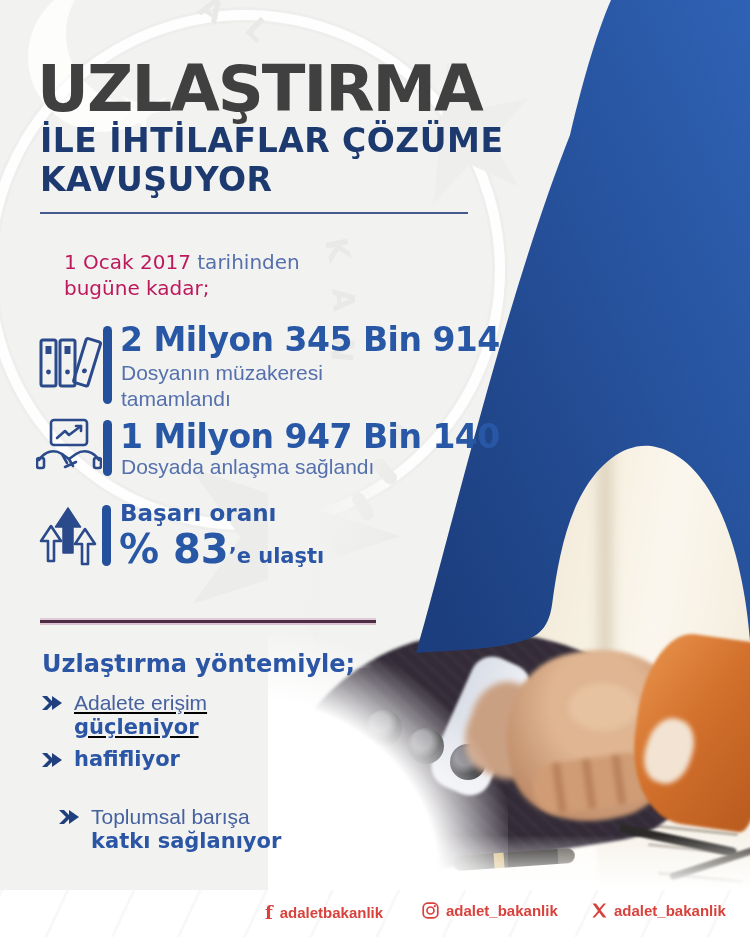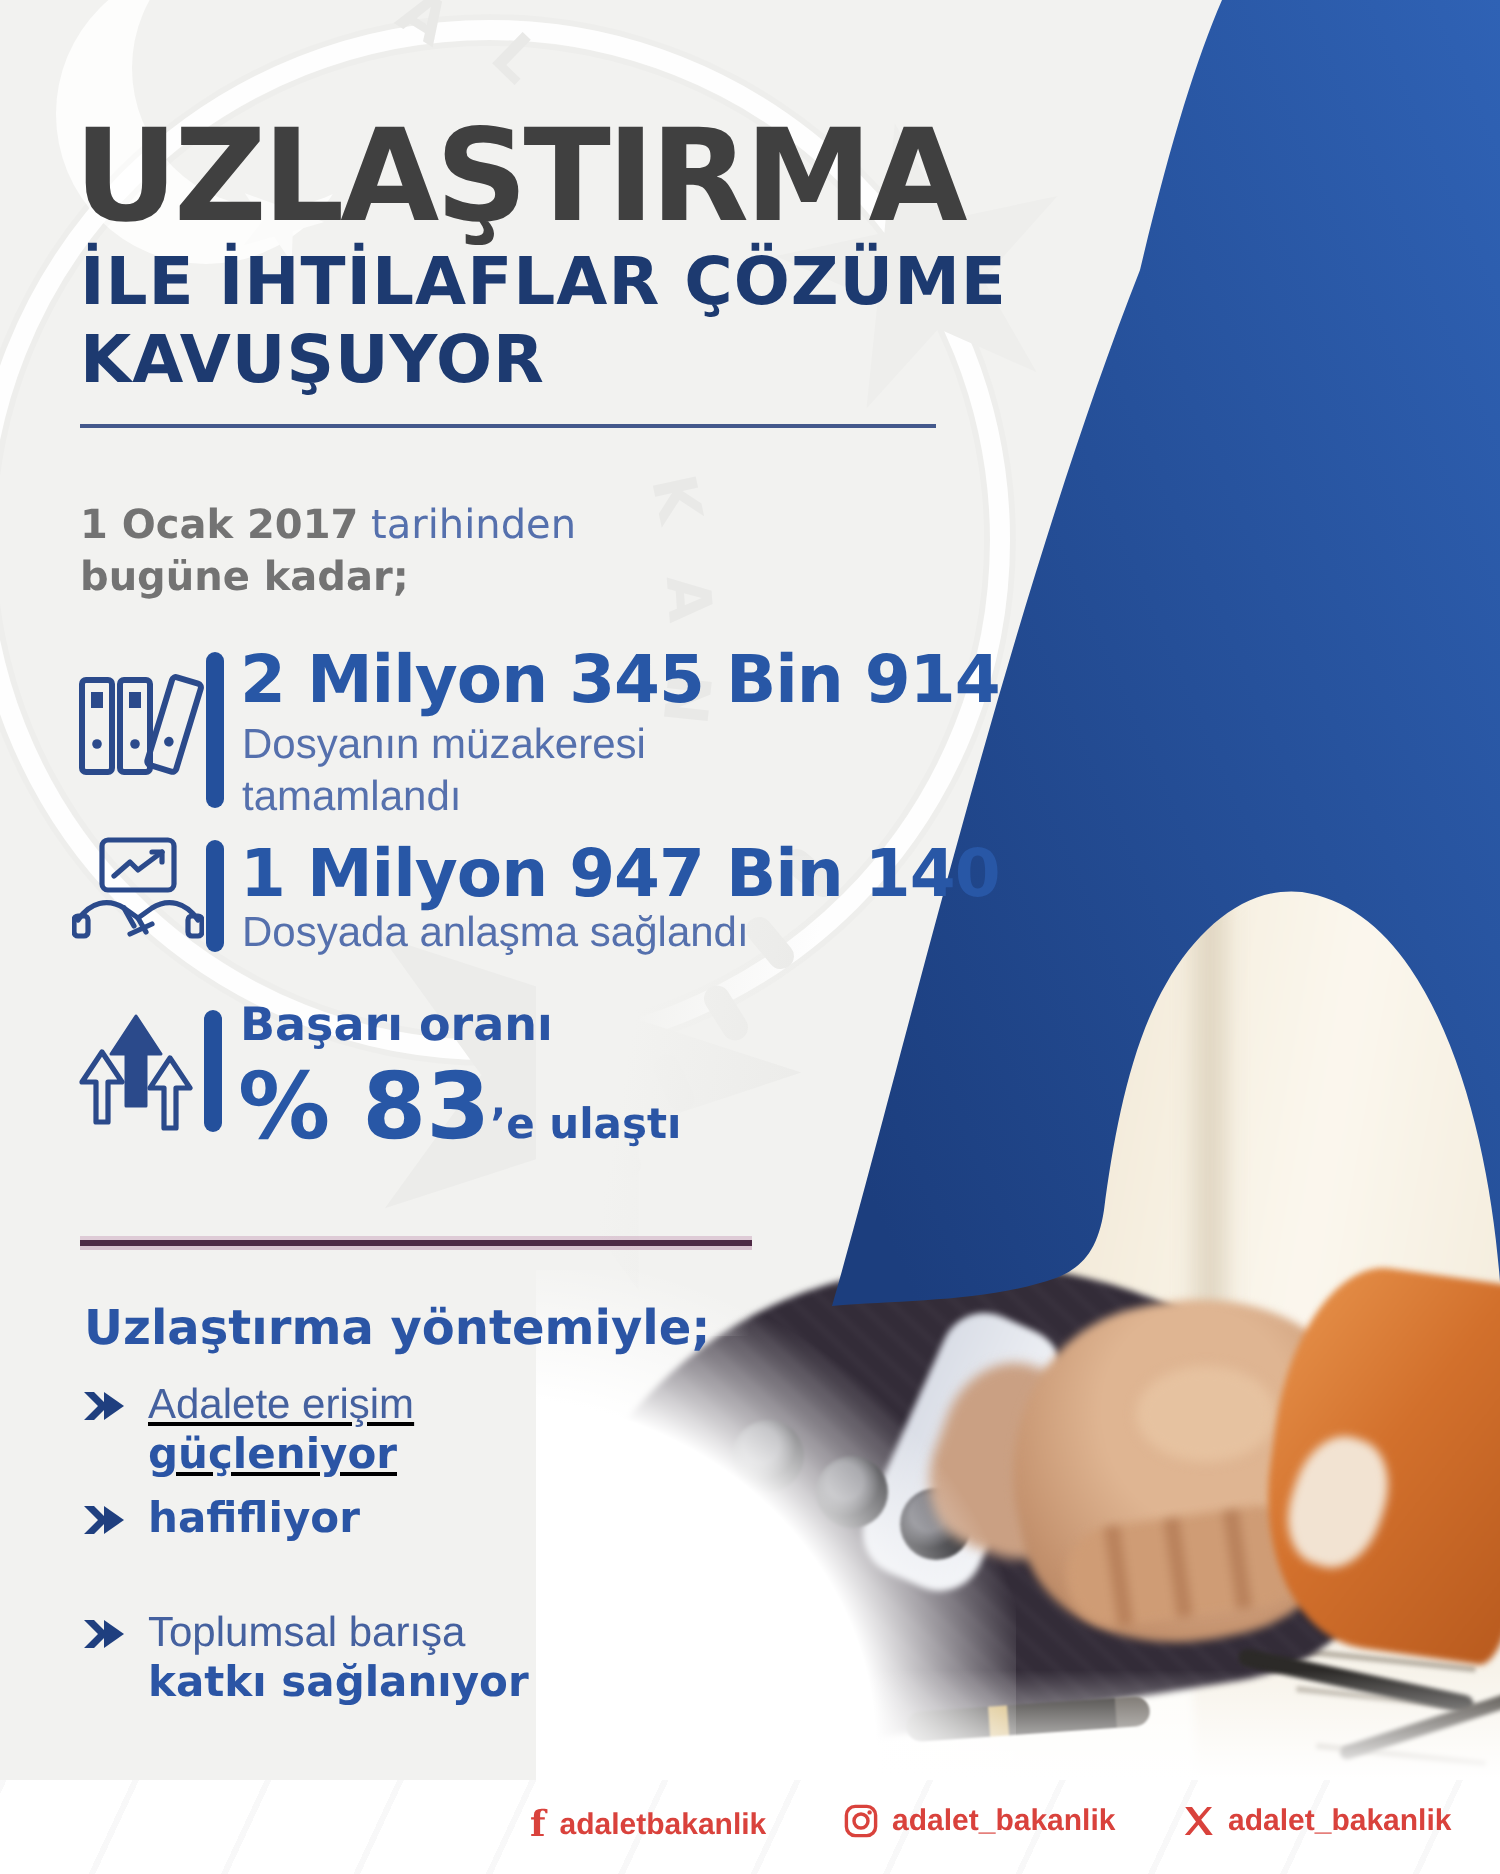--- a/index.html
+++ b/index.html
@@ -52,26 +52,26 @@
   .ph-fade-bottom{left:0;bottom:0;width:100%;height:60px;background:linear-gradient(180deg,rgba(255,255,255,0),#ffffff 90%);}
   .ph-fade-left{left:-90px;bottom:-40px;width:330px;height:300px;
     background:radial-gradient(ellipse at 20% 80%,#ffffff 0 52%,rgba(255,255,255,0) 74%);}
   .ph-fade-topleft{left:0;top:0;width:170px;height:240px;background:linear-gradient(100deg,#f2f2f0 30%,rgba(242,242,240,0) 70%);}
 
   
   .title{left:37px;top:52px;font-size:64px;font-weight:800;letter-spacing:-2px;color:#404040;}
   .subtitle{left:40px;top:121px;font-size:33px;font-weight:800;line-height:39px;color:#1d3a70;letter-spacing:.5px;}
   .rule-navy{left:40px;top:212px;width:428px;height:2px;background:#44598c;}
   .intro{left:40px;top:249px;font-size:20px;line-height:26px;color:#5570ad;font-weight:500;}
-  .intro b{color:#737373;font-weight:700;}
+  .intro b{color:#be185d;font-weight:400;margin-left:24px;}
   .stat-bar{width:9px;border-radius:5px;background:#24509c;}
   .stat-value{font-size:33px;font-weight:800;color:#2857a6;letter-spacing:-.5px;white-space:nowrap;}
   .stat-desc{font-size:21px;line-height:26px;color:#5570ad;font-family:"Liberation Sans",sans-serif;}
   .stat3-label{font-size:23px;font-weight:800;color:#2b55a5;}
-  .stat3-big{font-size:46px;font-weight:800;color:#2857a6;}
+  .stat3-big{font-size:40px;font-weight:800;color:#2857a6;}
   .stat3-small{font-size:21px;font-weight:800;color:#2b55a5;}
   .rule-plum{left:40px;top:620px;width:336px;height:3px;background:#4e2a45;box-shadow:0 2px 0 rgba(197,156,182,.55),0 -2px 0 rgba(197,156,182,.45);}
   .benefit-h{left:42px;top:650px;font-size:24px;font-weight:800;color:#2b55a5;}
   .b-item .l1{font-size:21px;color:#45619f;font-family:"Liberation Sans",sans-serif;}
   .b-item .l2{font-size:21px;font-weight:800;color:#2b55a5;}
   .b-item{line-height:25px;}
 
   
   .footer{left:0;top:890px;width:750px;height:47px;background:#ffffff;
     background-image:repeating-linear-gradient(115deg,rgba(120,120,130,.05) 0 3px,rgba(255,255,255,0) 3px 60px);}
@@ -229,21 +229,21 @@
   <div class="abs b-item" style="left:42px;top:747px;">
     <svg class="abs" style="left:0;top:5px;" width="21" height="16" viewBox="0 0 21 16">
       <path d="M0,1 H5 L12,8 L5,15 H0 L7,8 Z" fill="#1f3f7f"></path>
         <path d="M10,1 L20,8 L10,15 Z" fill="#1f3f7f"></path>
     </svg>
     <div style="margin-left:32px;">
       <div class="l2">hafifliyor</div>
     </div>
   </div>
 
-  <div class="abs b-item" style="left:42px;top:804px;">
+  <div class="abs b-item" style="left:59px;top:804px;">
     <svg class="abs" style="left:0;top:5px;" width="21" height="16" viewBox="0 0 21 16">
       <path d="M0,1 H5 L12,8 L5,15 H0 L7,8 Z" fill="#1f3f7f"></path>
         <path d="M10,1 L20,8 L10,15 Z" fill="#1f3f7f"></path>
     </svg>
     <div style="margin-left:32px;">
       <div class="l1">Toplumsal barışa</div>
       <div class="l2">katkı sağlanıyor</div>
     </div>
   </div>
 

